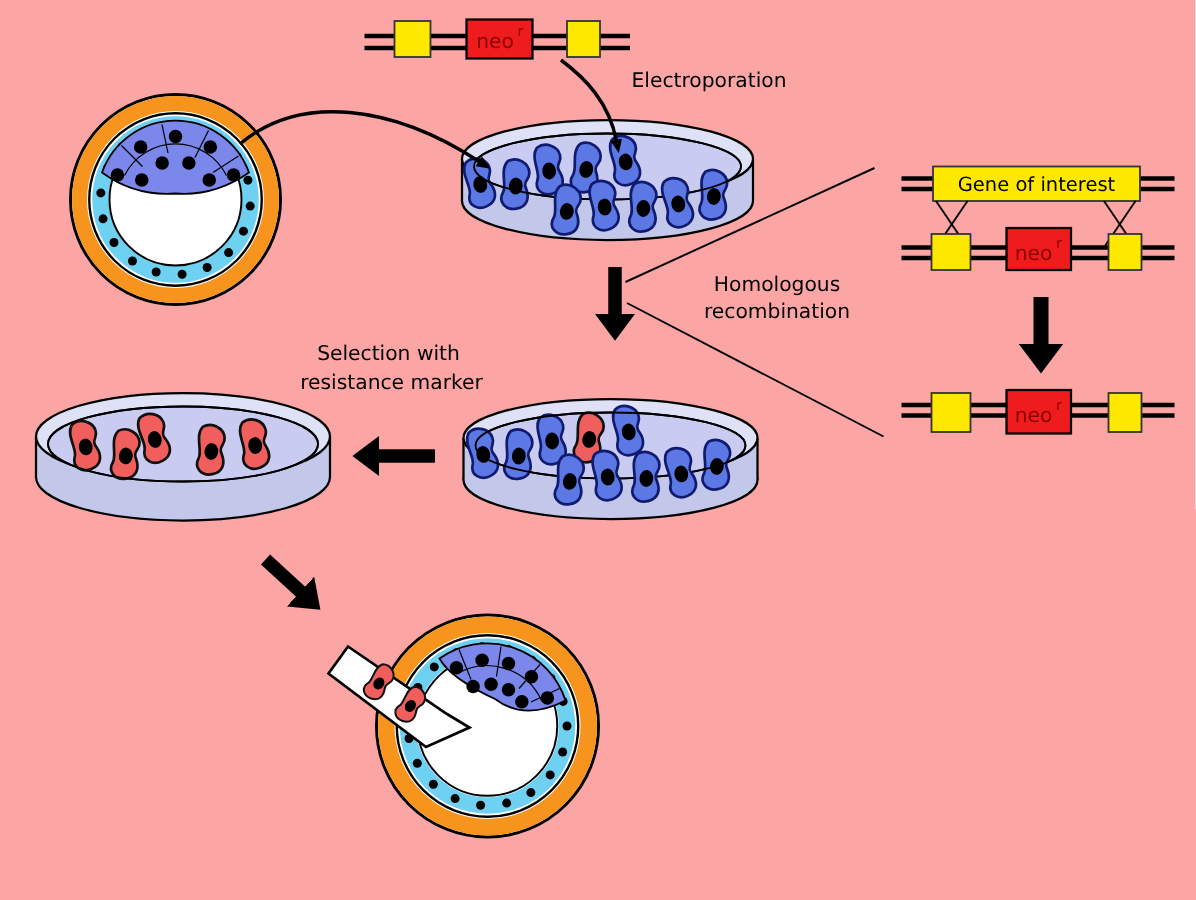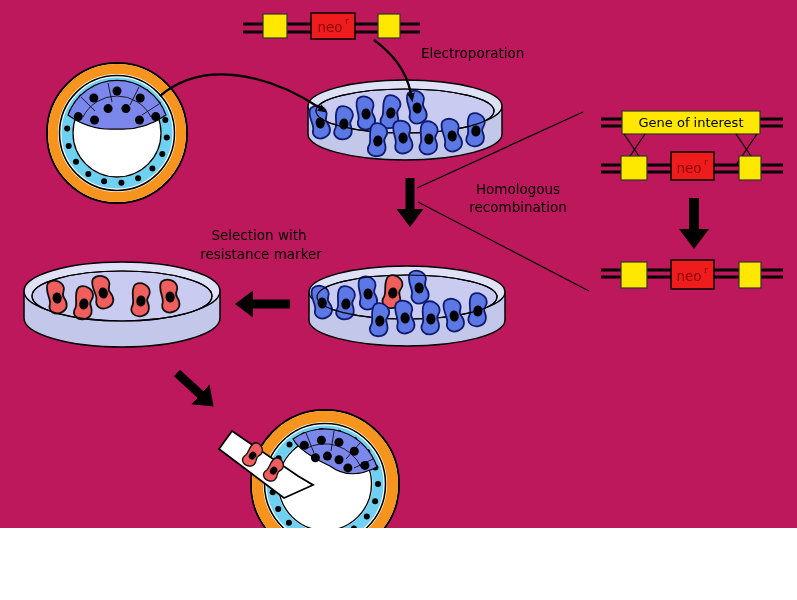--- a/index.html
+++ b/index.html
@@ -1,16 +1,16 @@
 <!DOCTYPE html>
 <html style="--marker_yellow: #ffe800; --neo_red: #ee1c1c; --neo_text: #8b0000; --cell_blue: #5b78e4; --cell_blue_outline: #101a6e; --cell_red: #f15e5e; --dish_top: #dfe1f6; --dish_side: #c3c7ea; --dish_liquid: #c9ccf0; --blastocyst_orange: #f7941d; --trophoblast_blue: #6fd1f2; --inner_cell_mass_blue: #7b87ea;"><head>
 <meta charset="utf-8">
 <style>
   html,body{margin:0;padding:0;background:#ffffff;}
-  .canvas{position:relative;width:797px;height:528px;background:#be185d;overflow:hidden;
+  .canvas{position:relative;width:797px;height:600px;background:#fca5a5;overflow:hidden;
           font-family:"DejaVu Sans","Liberation Sans",sans-serif;}
   svg{display:block;}
   svg text{font-family:"DejaVu Sans","Liberation Sans",sans-serif;}
   .lbl{fill:#000;font-size:13.5px;}
   .lblc{text-anchor:middle;}
   .genetext{fill:#000;font-size:13px;text-anchor:middle;}
   .neotext{fill:var(--neo_text);font-size:13.5px;text-anchor:middle;font-weight:500;}
   .neosup{fill:var(--neo_text);font-size:9.5px;}
   .dna{stroke:#000;stroke-width:3;}
   .thin{stroke:#000;stroke-width:1.3;fill:none;}

